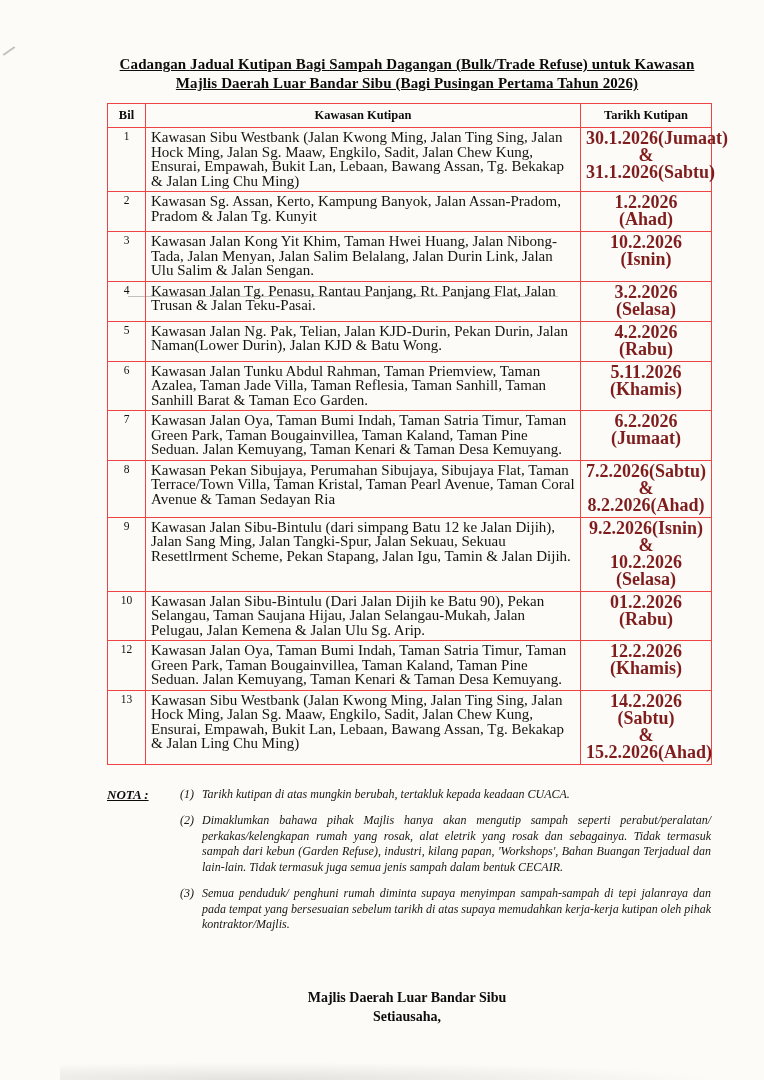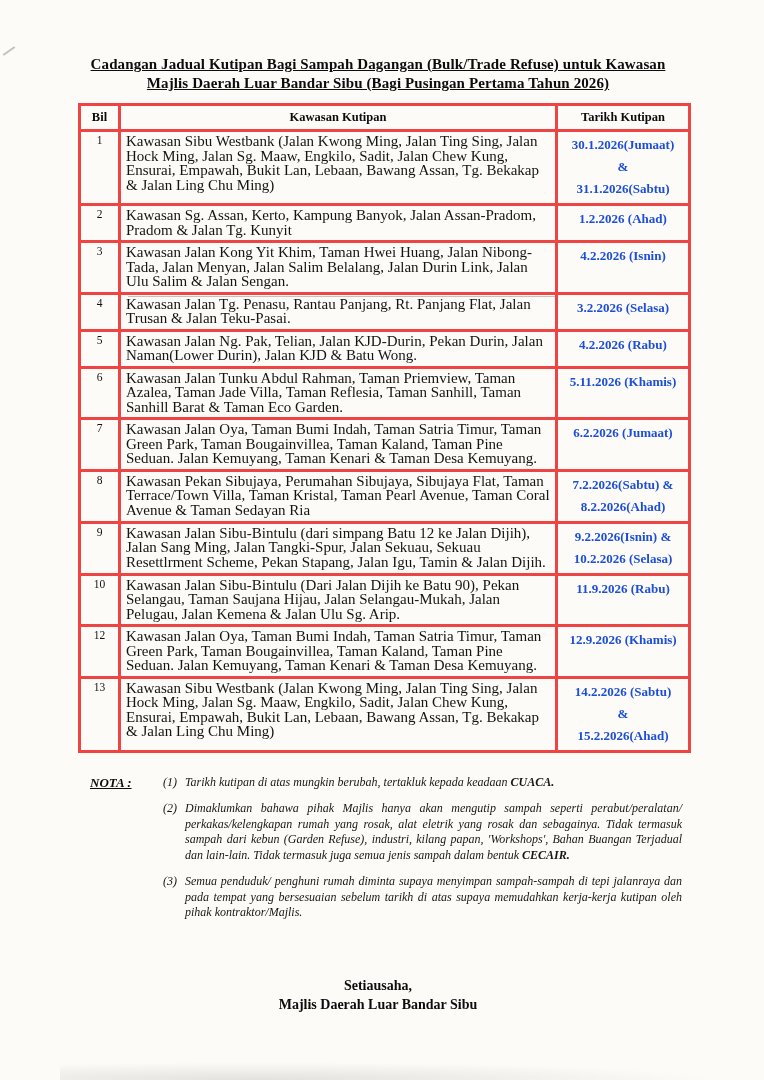--- a/index.html
+++ b/index.html
@@ -29,39 +29,39 @@
     background: radial-gradient(ellipse at 30% 100%, rgba(150,150,145,.25), rgba(150,150,145,0) 70%);
     pointer-events: none;
   }
   .row5-scan-line {
     position: absolute; left: 128px; top: 296px;
     width: 430px; height: 1px;
     background: #5a5a55; opacity: .35;
   }
 
   .content {
-    position: absolute; left: 78px; top: 55px; width: 600px;
+    position: absolute; left: 107px; top: 55px; width: 600px;
   }
   .doc-title {
     text-align: center;
     font-weight: bold;
     font-size: 15px;
     line-height: 19px;
     text-decoration: underline;
     letter-spacing: .1px;
     margin-bottom: 10px;
     color: #0c0c0c;
   }
   table.schedule {
     border-collapse: collapse;
     width: 589px;
     table-layout: fixed;
   }
   table.schedule th, table.schedule td {
-    border: 3px solid #ef4444;
+    border: 1px solid #ef4444;
     vertical-align: top;
     padding: 2px 5px 3px 5px;
   }
   table.schedule { border: 1.5px solid #2a2a28; }
   th.h-bil  { width: 33px; }
   th.h-kaw  { width: 430px; }
   th.h-tar  { width: 126px; }
   table.schedule th {
     font-size: 12.5px;
     font-weight: bold;
@@ -75,58 +75,57 @@
     padding-top: 3px;
   }
   td.kaw-cell {
     font-size: 15px;
     line-height: 14.5px;
     color: #141412;
   }
   td.tar-cell {
     text-align: center;
     font-weight: bold;
-    font-size: 13px;
-    line-height: 22px;
+    font-size: 18px;
+    line-height: 17px;
     white-space: pre-line;
     padding-top: 3px;
-    color: #1d4ed8;
+    color: #7f1d1d;
   }
   .nota {
     margin-top: 22px;
     display: flex;
     width: 604px;
   }
   .nota-label {
     width: 73px;
     flex: 0 0 73px;
     font-weight: bold;
     font-style: italic;
     font-size: 13px;
     text-decoration: underline;
     color: #0c0c0c;
-    margin-left: 12px;
   }
   .nota-items { flex: 1; }
   .nota-item {
     display: flex;
     margin-bottom: 11px;
     font-style: italic;
     font-size: 12px;
     line-height: 15.5px;
     color: #161614;
   }
   .nota-num {
     width: 22px; flex: 0 0 22px;
   }
   .nota-text {
     flex: 1;
     text-align: justify;
   }
-  .nota-text .bold-word { font-weight: bold; }
+  .nota-text .bold-word { font-weight: normal; }
   .signature {
     margin-top: 44px;
     text-align: center;
     font-weight: bold;
     font-size: 14px;
     line-height: 19px;
     color: #0c0c0c;
   }
 </style>
 </head>
@@ -161,21 +160,21 @@
 31.1.2026(Sabtu)</td>
         </tr>
         <tr>
           <td class="bil-cell">2</td>
           <td class="kaw-cell">Kawasan Sg. Assan, Kerto, Kampung Banyok, Jalan Assan-Pradom, Pradom &amp; Jalan Tg. Kunyit</td>
           <td class="tar-cell">1.2.2026  (Ahad)</td>
         </tr>
         <tr>
           <td class="bil-cell">3</td>
           <td class="kaw-cell">Kawasan Jalan Kong Yit Khim, Taman Hwei Huang, Jalan Nibong-Tada, Jalan Menyan, Jalan Salim Belalang, Jalan Durin Link, Jalan Ulu Salim &amp; Jalan Sengan.</td>
-          <td class="tar-cell">4.2.2026 (Isnin)</td>
+          <td class="tar-cell">10.2.2026 (Isnin)</td>
         </tr>
         <tr>
           <td class="bil-cell">4</td>
           <td class="kaw-cell">Kawasan Jalan Tg. Penasu, Rantau Panjang, Rt. Panjang Flat, Jalan Trusan &amp; Jalan Teku-Pasai.</td>
           <td class="tar-cell">3.2.2026 (Selasa)</td>
         </tr>
         <tr>
           <td class="bil-cell">5</td>
           <td class="kaw-cell">Kawasan Jalan Ng. Pak, Telian, Jalan KJD-Durin, Pekan Durin, Jalan Naman(Lower Durin), Jalan KJD &amp; Batu Wong.</td>
           <td class="tar-cell">4.2.2026 (Rabu)</td>
@@ -198,26 +197,26 @@
         </tr>
         <tr>
           <td class="bil-cell">9</td>
           <td class="kaw-cell">Kawasan Jalan Sibu-Bintulu (dari simpang Batu 12 ke Jalan Dijih), Jalan Sang Ming, Jalan Tangki-Spur, Jalan Sekuau, Sekuau Resettlrment Scheme, Pekan Stapang, Jalan Igu, Tamin &amp; Jalan Dijih.</td>
           <td class="tar-cell">9.2.2026(Isnin) &amp;
 10.2.2026 (Selasa)</td>
         </tr>
         <tr>
           <td class="bil-cell">10</td>
           <td class="kaw-cell">Kawasan Jalan Sibu-Bintulu (Dari Jalan Dijih ke Batu 90), Pekan Selangau, Taman Saujana Hijau, Jalan Selangau-Mukah, Jalan Pelugau, Jalan Kemena &amp; Jalan Ulu Sg. Arip.</td>
-          <td class="tar-cell">11.9.2026 (Rabu)</td>
+          <td class="tar-cell">01.2.2026 (Rabu)</td>
         </tr>
         <tr>
           <td class="bil-cell">12</td>
           <td class="kaw-cell">Kawasan Jalan Oya, Taman Bumi Indah, Taman Satria Timur, Taman Green Park, Taman Bougainvillea, Taman Kaland, Taman Pine Seduan. Jalan Kemuyang, Taman Kenari &amp; Taman Desa Kemuyang.</td>
-          <td class="tar-cell">12.9.2026 (Khamis)</td>
+          <td class="tar-cell">12.2.2026 (Khamis)</td>
         </tr>
         <tr>
           <td class="bil-cell">13</td>
           <td class="kaw-cell">Kawasan Sibu Westbank (Jalan Kwong Ming, Jalan Ting Sing, Jalan Hock Ming, Jalan Sg. Maaw, Engkilo, Sadit, Jalan Chew Kung, Ensurai, Empawah, Bukit Lan, Lebaan, Bawang Assan, Tg. Bekakap &amp; Jalan Ling Chu Ming)</td>
           <td class="tar-cell">14.2.2026 (Sabtu)
 &amp;
 15.2.2026(Ahad)</td>
         </tr>
       </tbody>
     </table>
@@ -234,18 +233,18 @@
           <span class="nota-text"><span>Dimaklumkan bahawa pihak Majlis hanya akan mengutip sampah seperti perabut/peralatan/ perkakas/kelengkapan rumah yang rosak, alat eletrik yang rosak dan sebagainya. Tidak termasuk sampah dari kebun (Garden Refuse), industri, kilang papan, 'Workshops', Bahan Buangan Terjadual dan lain-lain. Tidak termasuk juga semua jenis sampah dalam bentuk </span><span class="bold-word">CECAIR.</span></span>
         </div>
         <div class="nota-item">
           <span class="nota-num">(3)</span>
           <span class="nota-text"><span>Semua penduduk/ penghuni rumah diminta supaya menyimpan sampah-sampah di tepi jalanraya dan pada tempat yang bersesuaian sebelum tarikh di atas supaya memudahkan kerja-kerja kutipan oleh pihak kontraktor/Majlis.</span><span class="bold-word"></span></span>
         </div>
       </div>
     </div>
 
     <div class="signature">
+      <div>Majlis Daerah Luar Bandar Sibu</div>
       <div>Setiausaha,</div>
-      <div>Majlis Daerah Luar Bandar Sibu</div>
     </div>
 
   </div>
 </div>
 
 </body></html>

